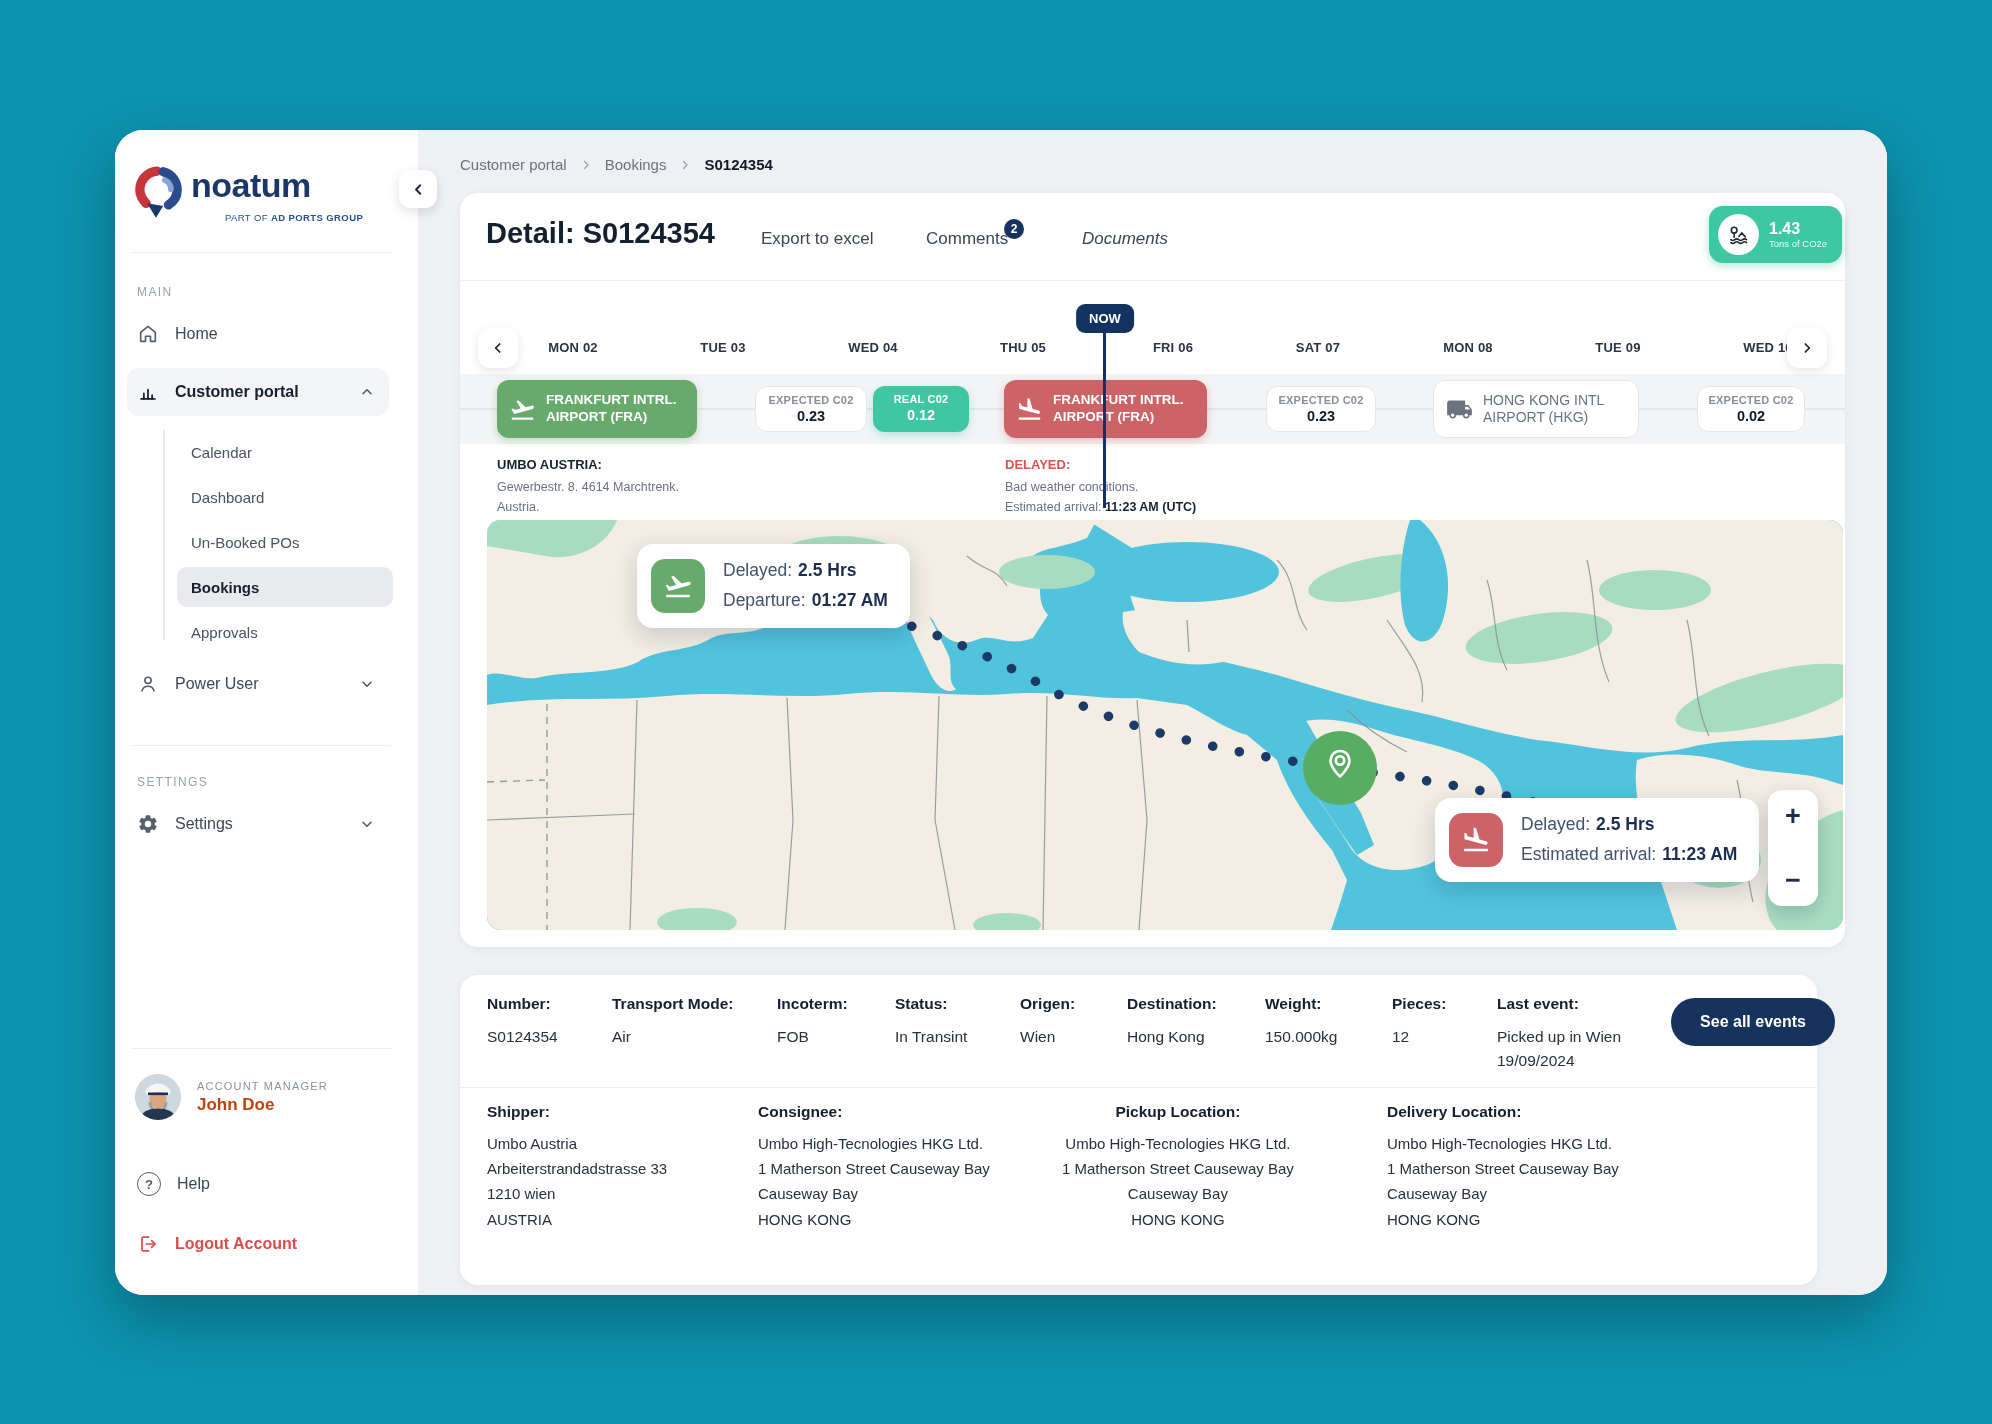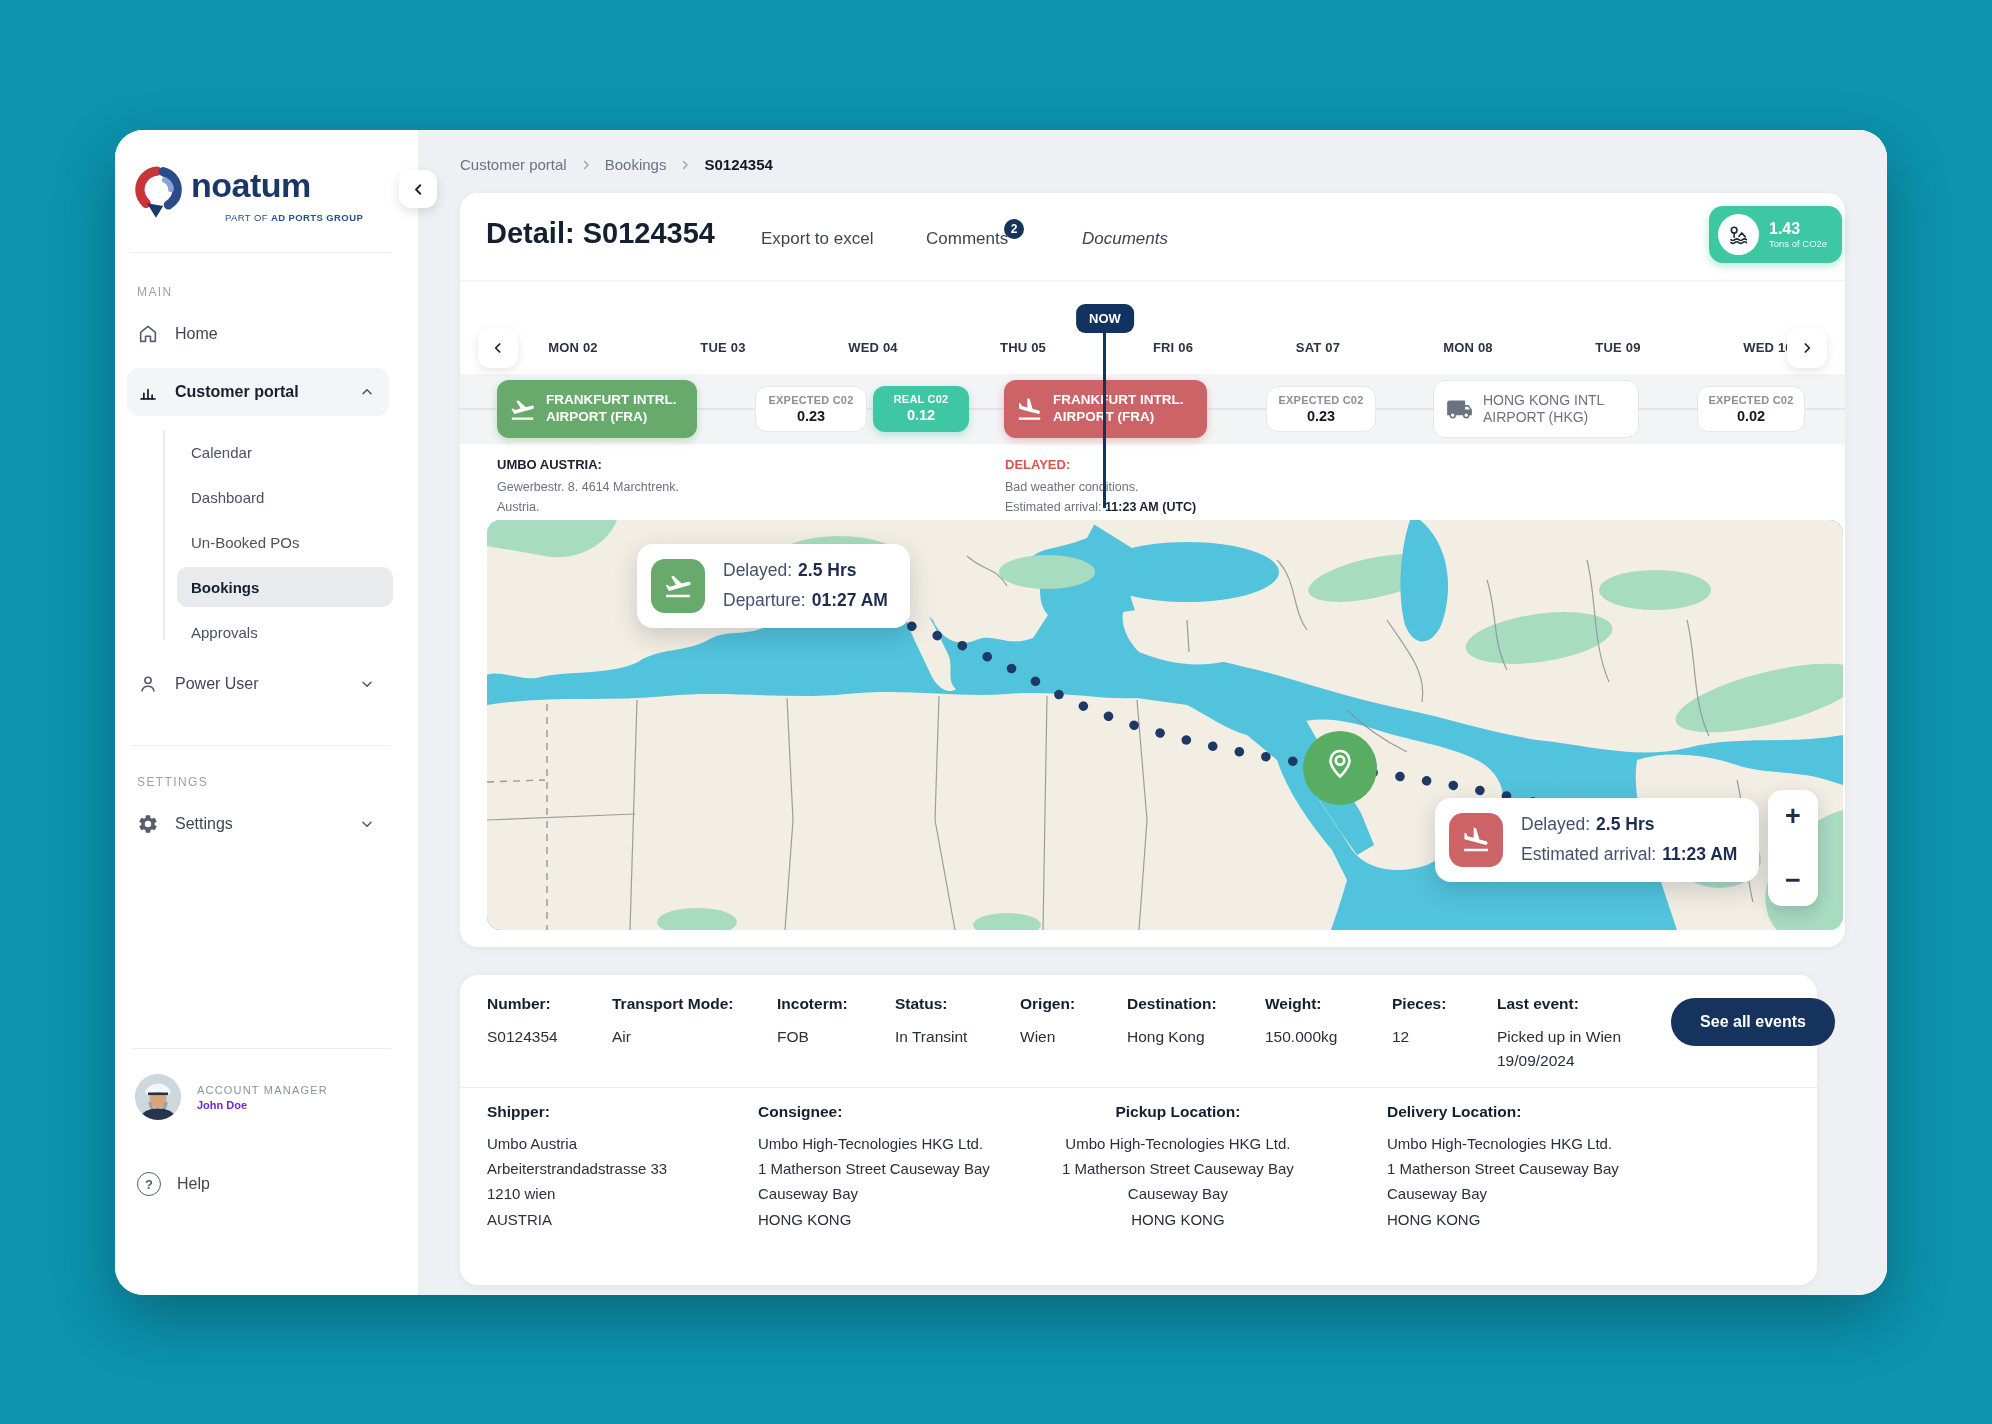--- a/index.html
+++ b/index.html
@@ -20,21 +20,21 @@
            font-size:16px;cursor:pointer;}
   .nav-row .ic{width:22px;height:22px;color:#565e6b;flex:0 0 auto;display:flex;}
   .nav-active{background:#f4f5f6;font-weight:bold;color:#16202e;}
   .nav-active .ic{color:#16202e;}
   .chev-right-slot{margin-left:auto;margin-right:14px;width:16px;height:16px;color:#4b5563;display:flex;}
   .subnav{position:absolute;left:48px;top:300px;width:226px;border-left:2px solid #e8eaee;}
   .sub-row{position:absolute;left:12px;width:216px;height:40px;display:flex;align-items:center;
            padding-left:14px;box-sizing:border-box;font-size:15px;color:#4a5260;border-radius:10px;cursor:pointer;}
   .sub-active{background:#e9eaed;color:#16202e;font-weight:bold;}
   .acct-role{font-size:11px;color:#8b919b;letter-spacing:1.2px;}
-  .acct-name{font-size:11px;color:#6d28d9;font-weight:bold;margin-top:3px;}
+  .acct-name{font-size:17px;color:#c2410c;font-weight:bold;margin-top:3px;}
   .help-circle{width:22px;height:22px;border:1.8px solid #565e6b;border-radius:50%;display:flex;
                align-items:center;justify-content:center;font-size:13px;font-weight:bold;color:#565e6b;}
   .logout-row{color:#dd4b4c;font-weight:bold;font-size:16px;}
   .avatar{width:46px;height:46px;border-radius:50%;overflow:hidden;background:#cfd9e0;flex:0 0 auto;}
   
   .main{position:absolute;left:303px;top:0;right:0;height:100%;background:#eef0f3;
         border-radius:0 28px 28px 0;}
   .collapse-btn{position:absolute;left:-19px;top:40px;width:38px;height:38px;background:#fff;
         border-radius:12px;box-shadow:0 4px 12px rgba(0,0,0,.12);display:flex;align-items:center;
         justify-content:center;color:#16202e;cursor:pointer;z-index:5;}
@@ -234,20 +234,31 @@
       </div>
     </div>
 
     <div class="nav-row" style="top:1032px;">
       <span class="help-circle">
             <span>?</span>
           </span>
       <span>Help</span>
     </div>
 
+    <div class="nav-row logout-row" style="top:1092px;">
+      <span class="ic" style="color:#dd4b4c;">
+        <svg viewBox="0 0 24 24" width="22" height="22">
+              <g fill="none" stroke="currentColor" stroke-width="1.9" stroke-linecap="round" stroke-linejoin="round">
+                <path d="M12.5 4.5H6.8c-.7 0-1.3.6-1.3 1.3v12.4c0 .7.6 1.3 1.3 1.3h5.7"></path>
+                <path d="M10 12h9.3M16 8.3L19.7 12 16 15.7"></path>
+              </g>
+            </svg>
+      </span>
+      <span>Logout Account</span>
+    </div>
   </aside>
 
   <div class="main">
 
     <div class="collapse-btn">
       <svg viewBox="0 0 24 24" width="17" height="17">
             <path d="M14.5 6l-6 6 6 6" fill="none" stroke="currentColor" stroke-width="2.6" stroke-linecap="round" stroke-linejoin="round"></path>
           </svg>
     </div>
 

